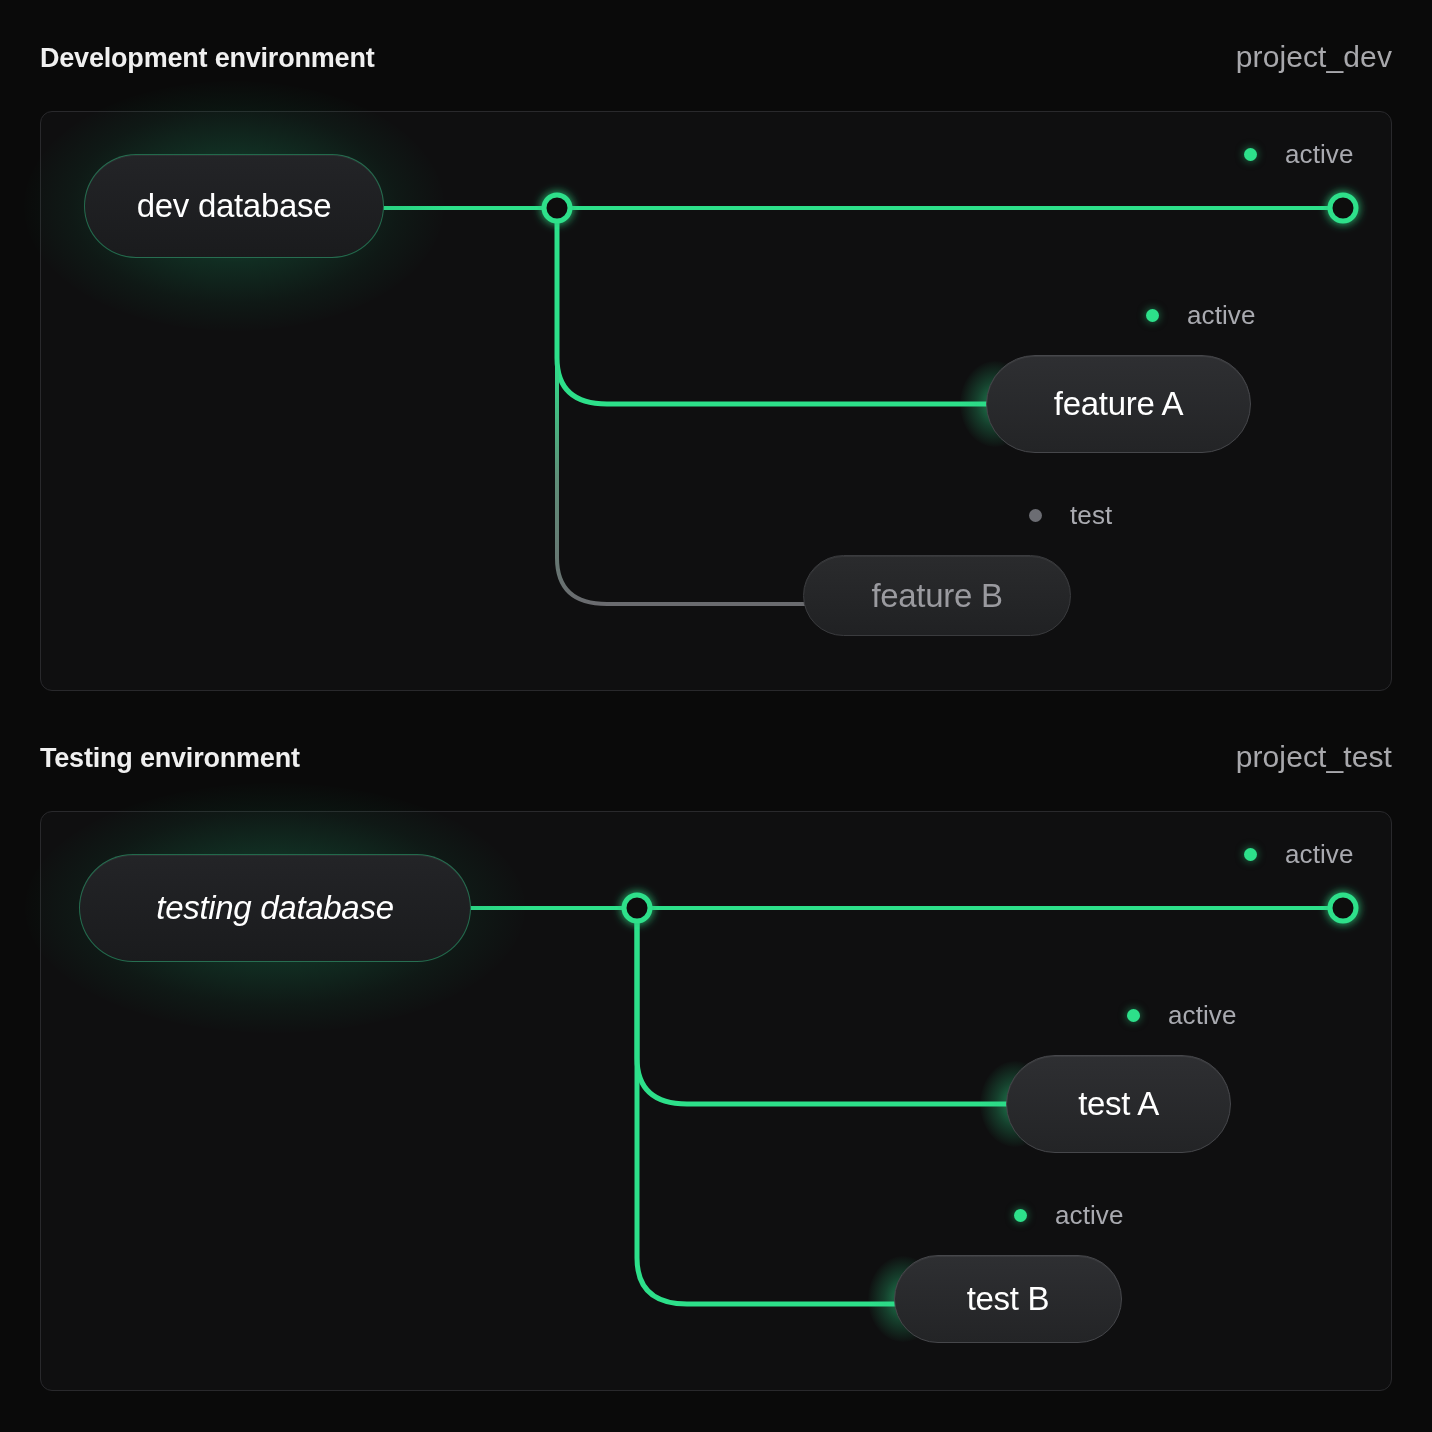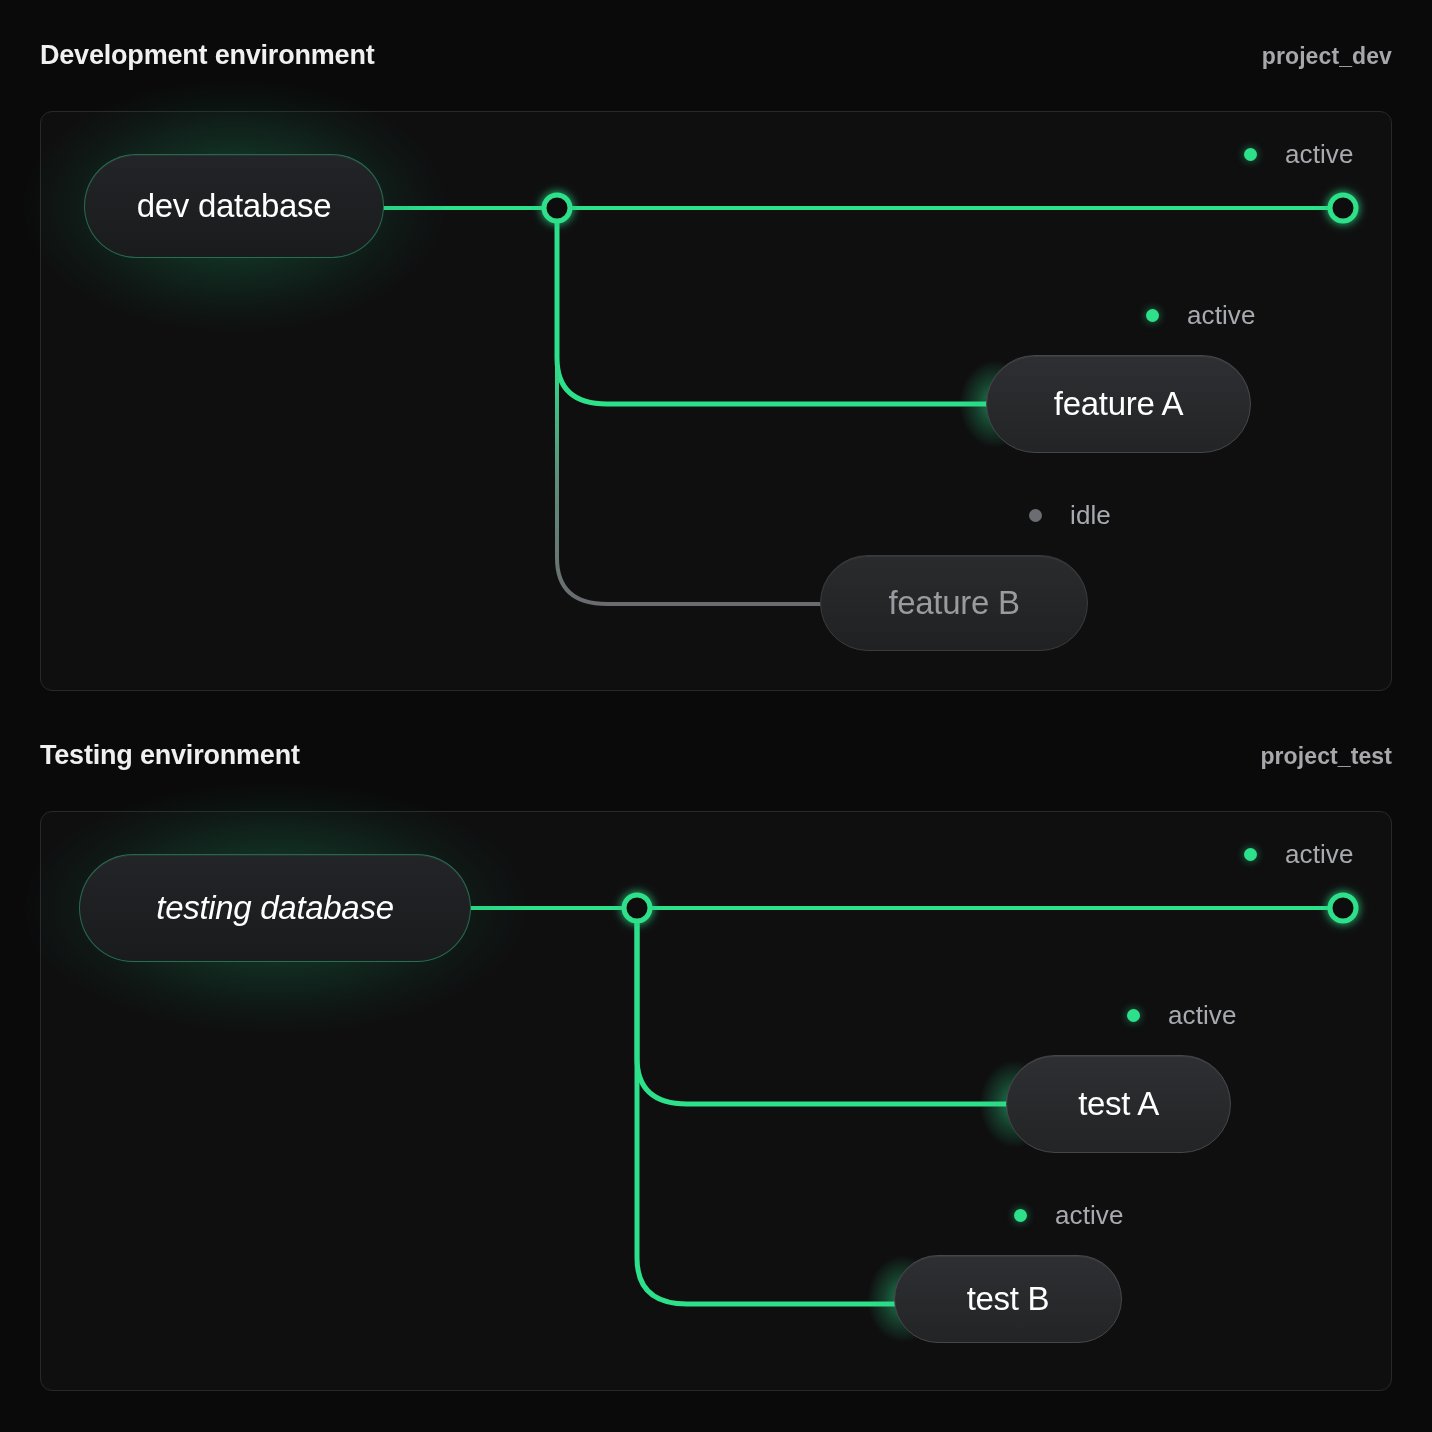--- a/index.html
+++ b/index.html
@@ -14,21 +14,21 @@
   
   .section { position:absolute; left:0; width:1432px; }
   .sec-head {
     position:absolute; left:40px; right:40px; top:0;
     display:flex; align-items:baseline; justify-content:space-between;
   }
   .sec-title {
     font-size:27px; font-weight:700; color:#f0f0f0; letter-spacing:-0.2px;
   }
   .sec-project {
-    font-size:23px; font-weight:700; color:#a8a8ac; letter-spacing:0.1px;
+    font-size:30px; font-weight:400; color:#a8a8ac; letter-spacing:0.1px;
   }
 
   
   .panel {
     position:absolute; left:40px; width:1352px;
     background:#0f0f10;
     border:1px solid #29292c;
     border-radius:12px;
   }
   .panel-inner { position:absolute; inset:0; overflow:visible; }
@@ -170,29 +170,29 @@
           <div class="contact"></div>
           <div class="pill">
             <span class="node-label">feature A</span>
           </div>
         </div>
         <div class="status active" style="left:1105px;top:188px;">
           <span class="dot"></span>
           <span class="stext">active</span>
         </div>
 
-        <div class="node leaf idle" style="left:779px;top:443px;width:268px;height:96px;">
+        <div class="node leaf idle" style="left:762px;top:443px;width:268px;height:81px;">
 
           <div class="pill">
             <span class="node-label">feature B</span>
           </div>
         </div>
         <div class="status idle" style="left:988px;top:388px;">
           <span class="dot"></span>
-          <span class="stext">idle</span>
+          <span class="stext">test</span>
         </div>
 
       </div>
     </div>
   </div>
 
   <div class="section" style="top:740px;height:660px;">
     <div class="sec-head">
       <div class="sec-title">Testing environment</div>
       <div class="sec-project">project_test</div>

